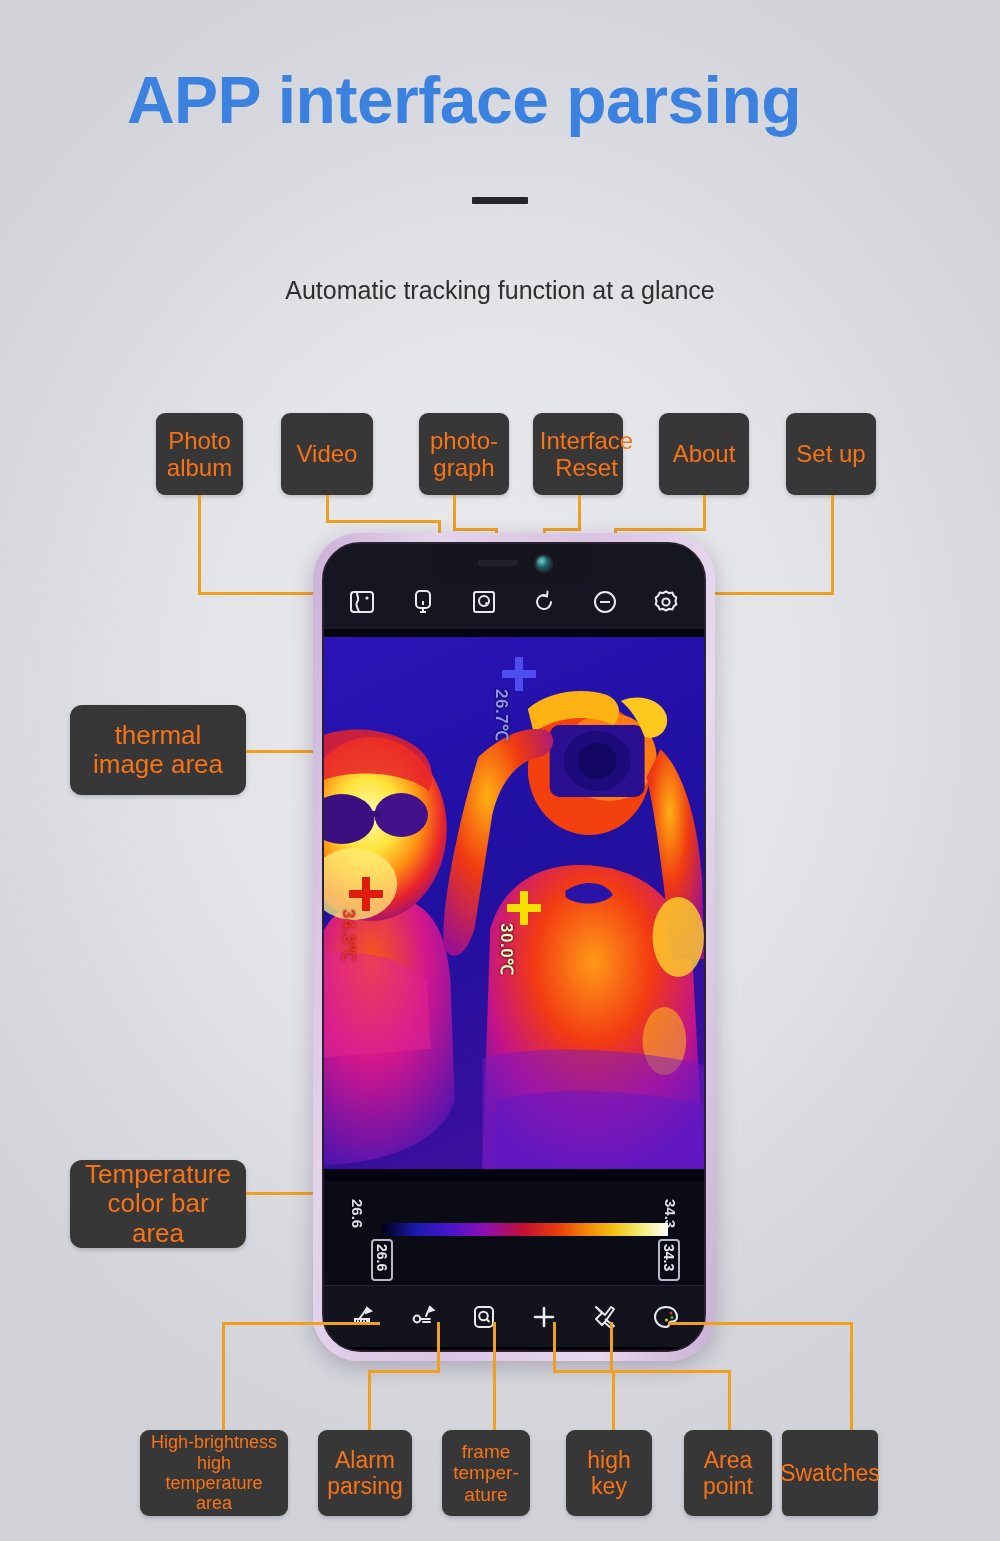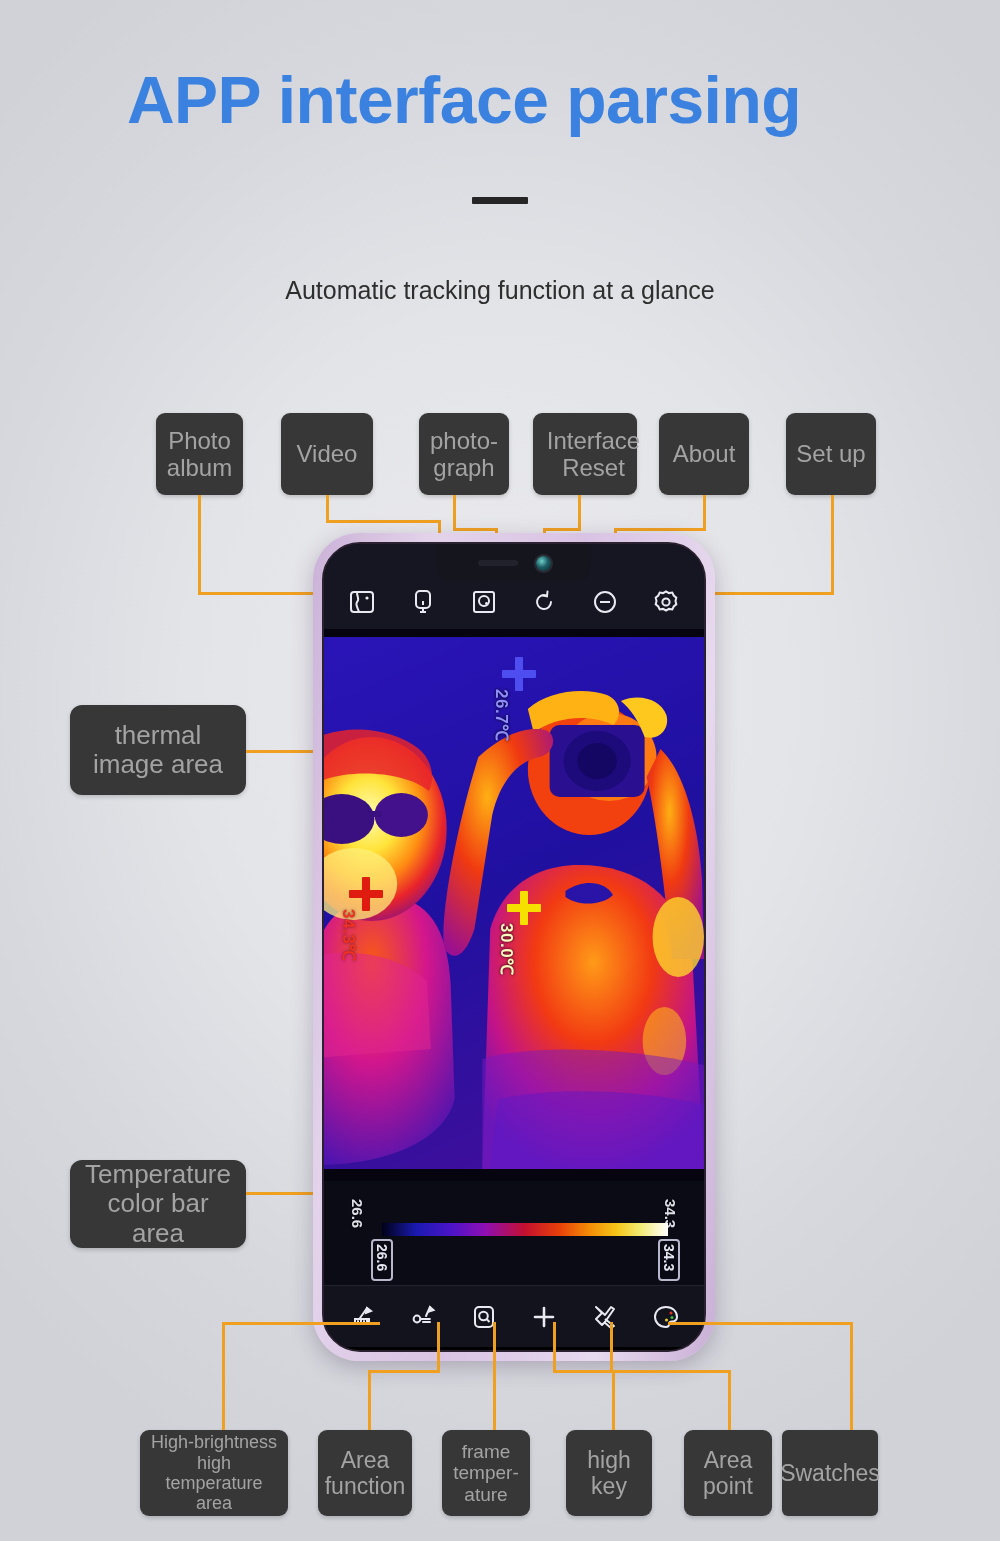--- a/index.html
+++ b/index.html
@@ -29,21 +29,21 @@
   }
   .subtitle {
     position: absolute; top: 276px; left: 0; width: 1000px;
     text-align: center; font-size: 25px; color: #2e2e2e;
   }
 
   
   .chip {
     position: absolute;
     background: #373737;
-    color: #a3a3a3;
+    color: #f97316;
     border-radius: 9px;
     display: flex; align-items: center; justify-content: center;
     text-align: center;
     line-height: 1.13;
     padding: 4px 8px;
     box-shadow: 0 2px 4px rgba(0,0,0,0.18);
     font-weight: 500;
   }
 
   
@@ -184,21 +184,21 @@
 
 <div class="chip chip-top" style="left:156px; width:87px;">
   <span>Photo album</span>
 </div>
 <div class="chip chip-top" style="left:281px; width:92px;">
   <span>Video</span>
 </div>
 <div class="chip chip-top" style="left:407px; width:90px;margin-left:12px;">
   <span>photo-graph</span>
 </div>
-<div class="chip chip-top" style="left:533px; width:104px;padding-left:25px;">
+<div class="chip chip-top" style="left:533px; width:90px;padding-left:25px;">
   <span>Interface Reset</span>
 </div>
 <div class="chip chip-top" style="left:659px; width:90px;">
   <span>About</span>
 </div>
 <div class="chip chip-top" style="left:786px; width:90px;">
   <span>Set up</span>
 </div>
 
 <div class="ln lnv" style="left:198px; top:495px; height:97px;"></div>
@@ -432,21 +432,21 @@
       </div>
     </div>
     <div class="phone-bottom-black"></div>
   </div>
 </div>
 
 <div class="chip chip-bottom" style="left:140px; width:148px; font-size:18px;">
   <span>High-brightness high temperature area</span>
 </div>
 <div class="chip chip-bottom" style="left:318px; width:94px;">
-  <span>Area function</span>
+  <span>Alarm parsing</span>
 </div>
 <div class="chip chip-bottom" style="left:442px; width:88px; font-size:19px;">
   <span>frame temper-ature</span>
 </div>
 <div class="chip chip-bottom" style="left:566px; width:86px;">
   <span>high key</span>
 </div>
 <div class="chip chip-bottom" style="left:684px; width:88px;">
   <span>Area point</span>
 </div>

